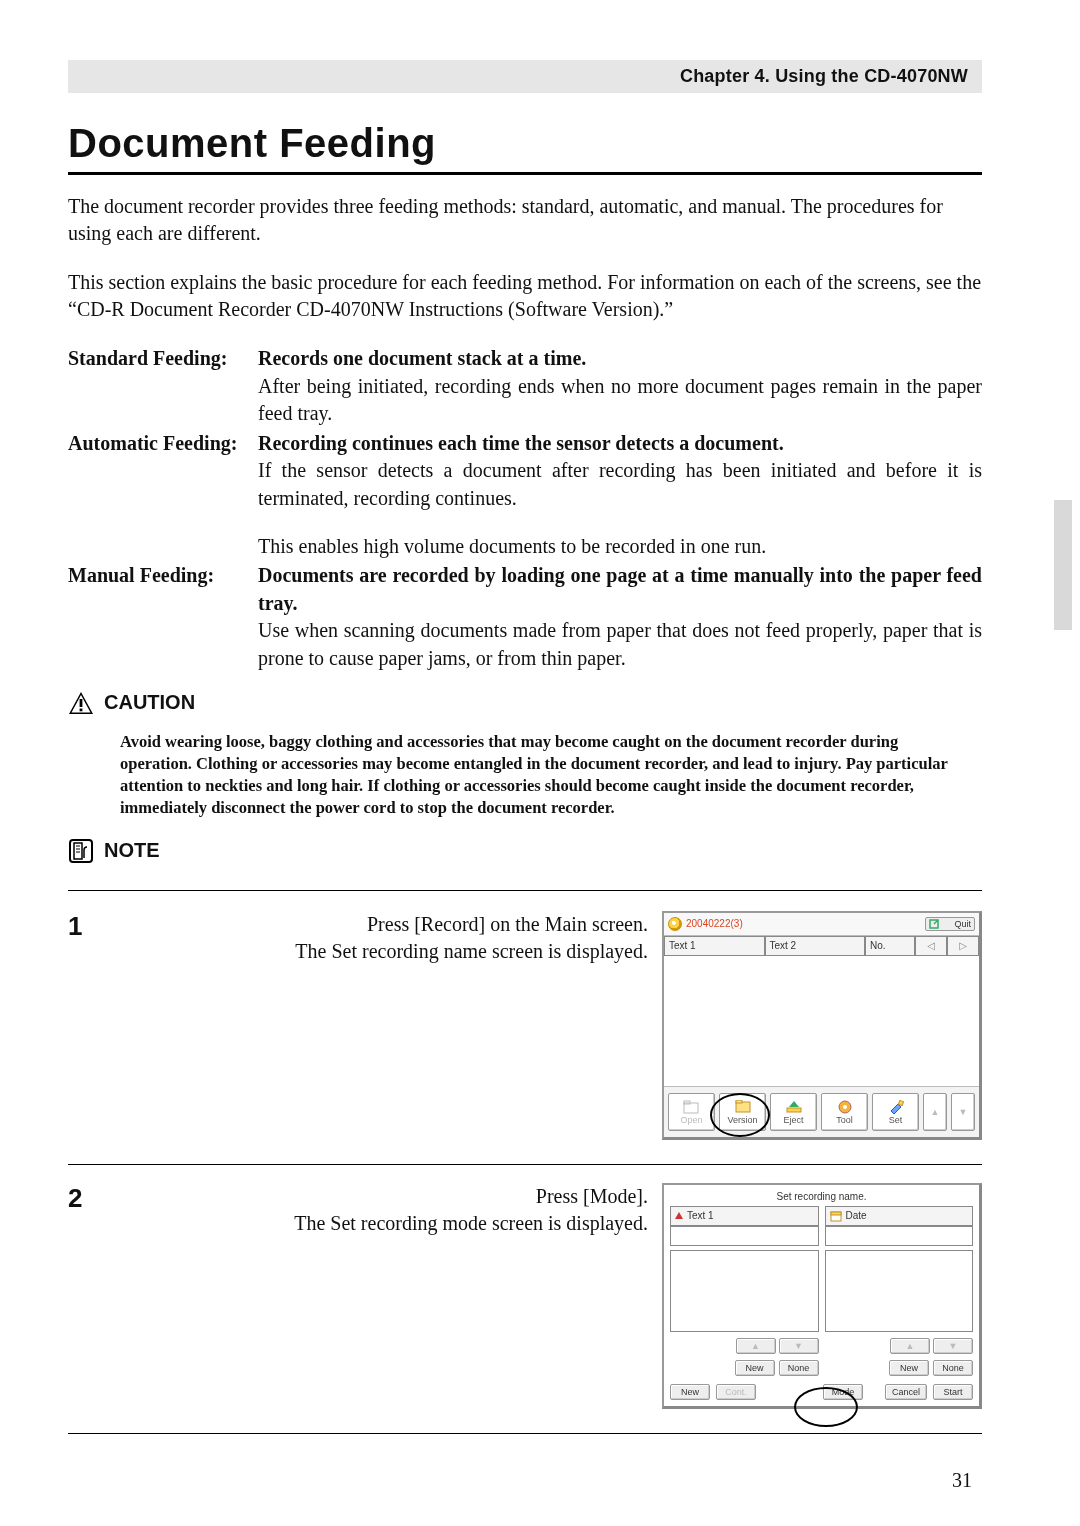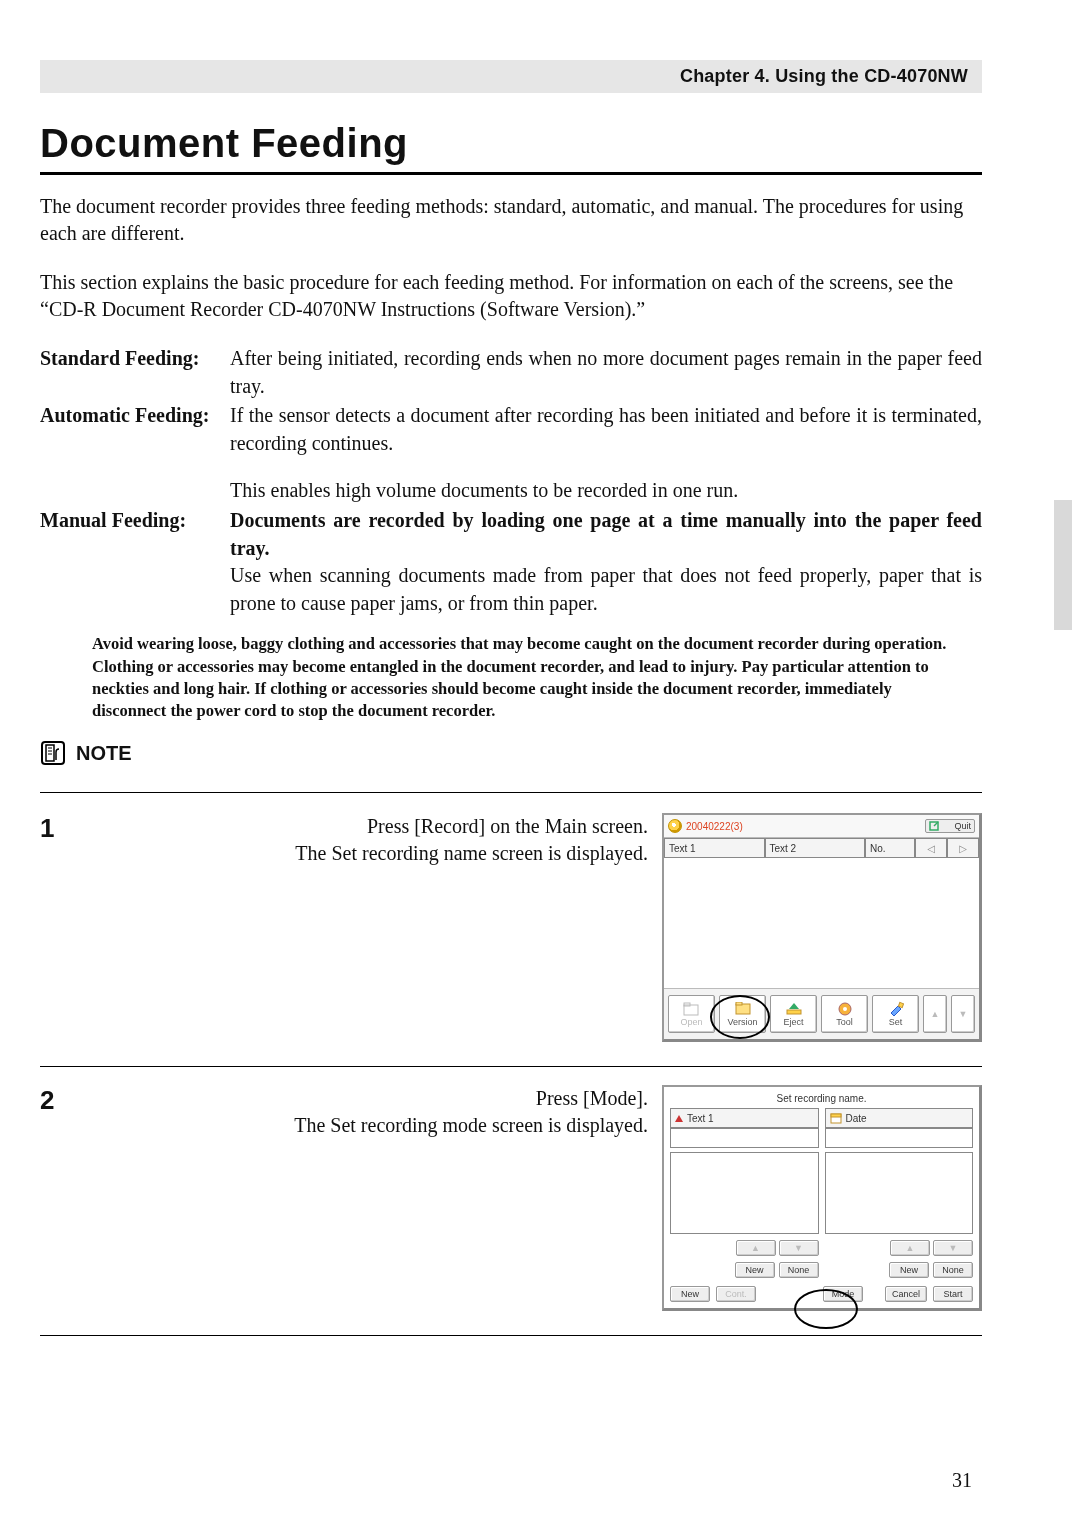--- a/index.html
+++ b/index.html
@@ -8,21 +8,21 @@
     background: #fff;
     font-family: "Times New Roman", Times, serif;
     color: #111;
     width: 1080px;
   }
   .page {
     width: 1072px;
     height: 1526px;
     position: relative;
     box-sizing: border-box;
-    padding: 60px 90px 40px 40px;
+    padding: 60px 90px 40px 68px;
   }
   .side-tab {
     position: absolute;
     right: 0;
     top: 500px;
     width: 18px;
     height: 130px;
     background: #d9d9d9;
   }
   .chapter-bar {
@@ -226,46 +226,57 @@
 
   <div class="intro body-text">
     <p>The document recorder provides three feeding methods: standard, automatic, and manual. The procedures for using each are different.</p>
     <p>This section explains the basic procedure for each feeding method. For information on each of the screens, see the “CD-R Document Recorder CD-4070NW Instructions (Software Version).”</p>
   </div>
 
   <div class="def-block">
     <div class="def-row">
       <div class="def-label">Standard Feeding:</div>
       <div class="def-body">
+        <p><span class="b">Records one document stack at a time.</span></p>
         <p>After being initiated, recording ends when no more document pages remain in the paper feed tray.</p>
       </div>
     </div>
   </div>
 
   <div class="def-block">
     <div class="def-row">
       <div class="def-label">Automatic Feeding:</div>
       <div class="def-body">
+        <p><span class="b">Recording continues each time the sensor detects a document.</span></p>
         <p>If the sensor detects a document after recording has been initiated and before it is terminated, recording continues.</p>
         <div class="spacer-sm"></div>
         <p>This enables high volume documents to be recorded in one run.</p>
       </div>
     </div>
   </div>
 
   <div class="def-block">
     <div class="def-row">
       <div class="def-label">Manual Feeding:</div>
       <div class="def-body">
         <p><span class="b">Documents are recorded by loading one page at a time manually into the paper feed tray.</span></p>
         <p>Use when scanning documents made from paper that does not feed properly, paper that is prone to cause paper jams, or from thin paper.</p>
       </div>
     </div>
   </div>
 
+  <div class="alert-row">
+    <svg width="26" height="24" viewBox="0 0 26 24">
+      <polygon points="13,1 25,23 1,23" fill="#000"></polygon>
+      <polygon points="13,4 22.5,21.5 3.5,21.5" fill="#fff"></polygon>
+      <rect x="11.6" y="8" width="2.8" height="8" fill="#000"></rect>
+      <rect x="11.6" y="17.5" width="2.8" height="2.8" fill="#000"></rect>
+    </svg>
+    <span class="alert-label">CAUTION</span>
+  </div>
   <div class="alert-body">
     <p>Avoid wearing loose, baggy clothing and accessories that may become caught on the document recorder during operation. Clothing or accessories may become entangled in the document recorder, and lead to injury. Pay particular attention to neckties and long hair. If clothing or accessories should become caught inside the document recorder, immediately disconnect the power cord to stop the document recorder.</p>
   </div>
 
   <div class="note-row">
     <svg width="26" height="26" viewBox="0 0 26 26">
       <rect x="2" y="2" width="22" height="22" rx="3" ry="3" fill="none" stroke="#000" stroke-width="2"></rect>
       <rect x="6" y="5" width="8" height="16" fill="none" stroke="#000" stroke-width="1.5"></rect>
       <line x1="8" y1="8" x2="12" y2="8" stroke="#000"></line>
       <line x1="8" y1="11" x2="12" y2="11" stroke="#000"></line>

